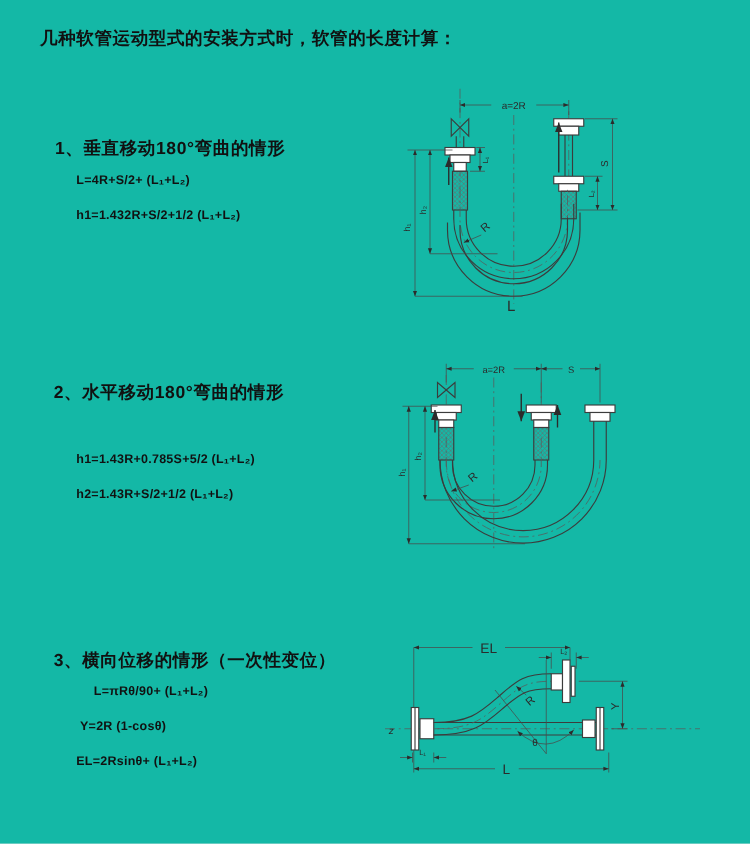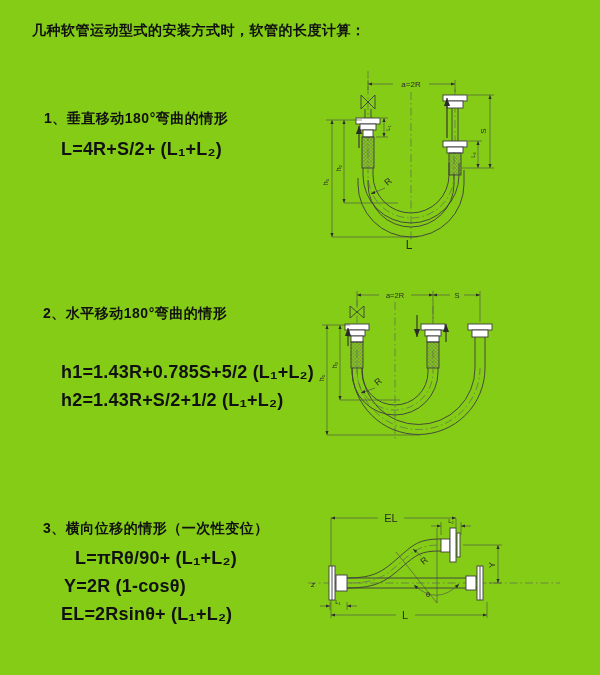--- a/index.html
+++ b/index.html
@@ -1,42 +1,43 @@
 <!DOCTYPE html>
 <html><head>
 <meta charset="utf-8">
 <style>
   html,body{margin:0;padding:0;background:#e8e8e8;}
   .page{
-    position:relative;width:600px;height:675px;background:#84cc16;
+    position:relative;width:600px;height:675px;background:#14b8a6;
     font-family:"Liberation Sans","DejaVu Sans",sans-serif;
     color:#111;overflow:hidden;margin:0 auto;
   }
   .abs{position:absolute;white-space:nowrap;}
   .doc-title{font-size:14px;font-weight:bold;letter-spacing:.5px;}
   .sec-heading{font-size:14px;font-weight:bold;letter-spacing:.5px;}
-  .formula{font-size:18px;font-weight:bold;letter-spacing:.2px;}
+  .formula{font-size:10px;font-weight:bold;letter-spacing:.2px;}
   svg{position:absolute;overflow:visible;}
   svg text{font-family:"Liberation Sans","DejaVu Sans",sans-serif;fill:#2b2b2b;}
   .ol{stroke:#3c3c3c;stroke-width:.9;fill:none;}            
   .thin{stroke:#4a4a4a;stroke-width:.6;fill:none;}           
   .cl{stroke:#5a5a5a;stroke-width:.6;fill:none;stroke-dasharray:8 3 1.5 3;} 
   .mv{stroke:#2b2b2b;stroke-width:1.1;fill:none;}            
   .flg{fill:#ffffff;stroke:#3c3c3c;stroke-width:.9;}
   .braid{stroke:#3c3c3c;stroke-width:.9;}
 </style>
 </head>
 <body>
 
 <div class="page">
 
   <div class="abs doc-title" style="left:32px;top:22px">几种软管运动型式的安装方式时，软管的长度计算：</div>
 
   <div class="abs sec-heading" style="left:44px;top:110px">1、垂直移动180°弯曲的情形</div>
   <div class="abs formula" style="left:61px;top:139px">L=4R+S/2+ (L₁+L₂)</div>
+  <div class="abs formula" style="left:61px;top:167px">h1=1.432R+S/2+1/2 (L₁+L₂)</div>
 
   <div class="abs sec-heading" style="left:43px;top:305px">2、水平移动180°弯曲的情形</div>
   <div class="abs formula" style="left:61px;top:362px">h1=1.43R+0.785S+5/2 (L₁+L₂)</div>
   <div class="abs formula" style="left:61px;top:390px">h2=1.43R+S/2+1/2 (L₁+L₂)</div>
 
   <div class="abs sec-heading" style="left:43px;top:520px">3、横向位移的情形（一次性变位）</div>
   <div class="abs formula" style="left:75px;top:548px">L=πRθ/90+ (L₁+L₂)</div>
   <div class="abs formula" style="left:64px;top:576px">Y=2R (1-cosθ)</div>
   <div class="abs formula" style="left:61px;top:604px">EL=2Rsinθ+ (L₁+L₂)</div>
 

